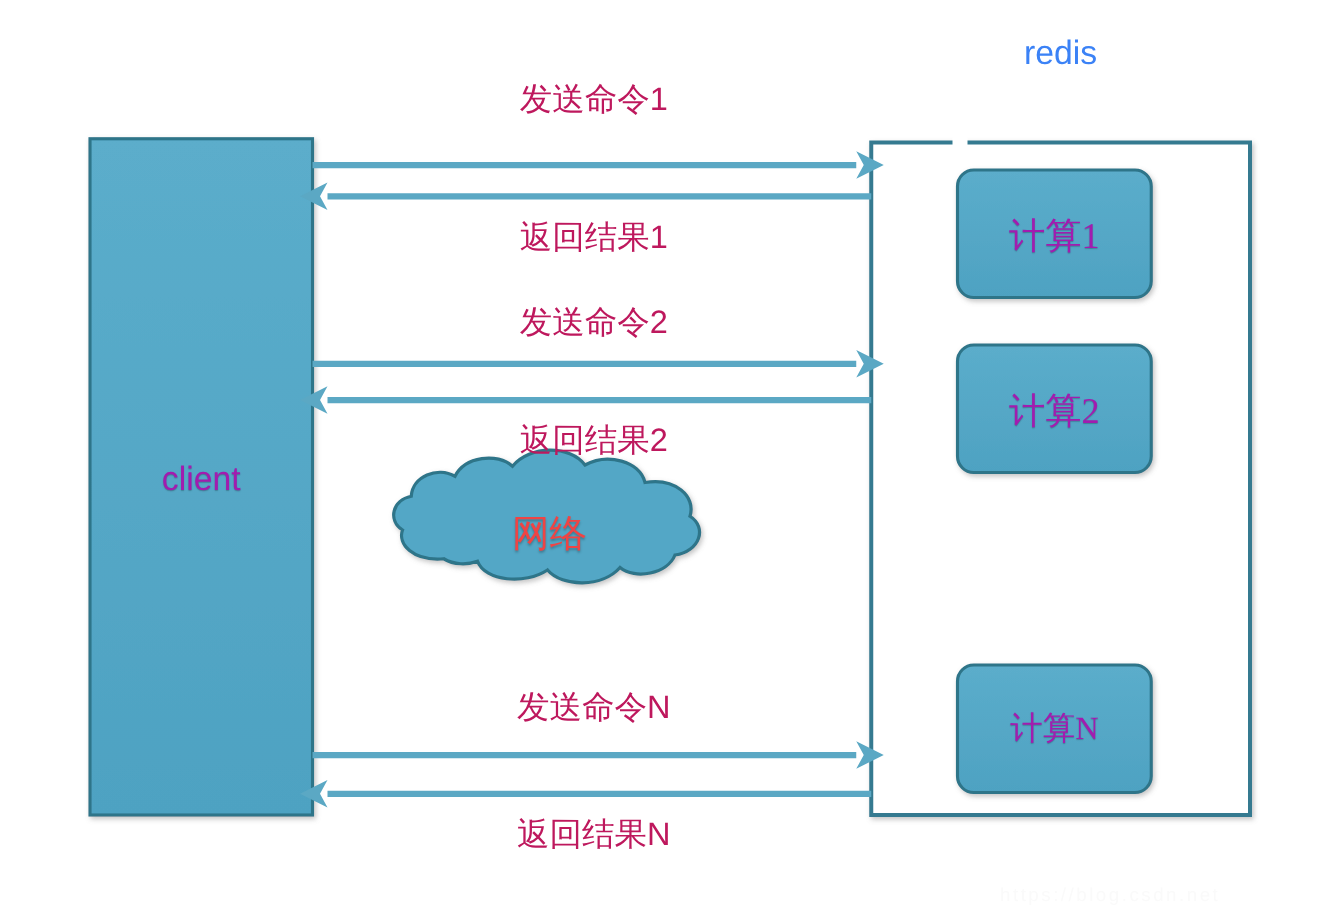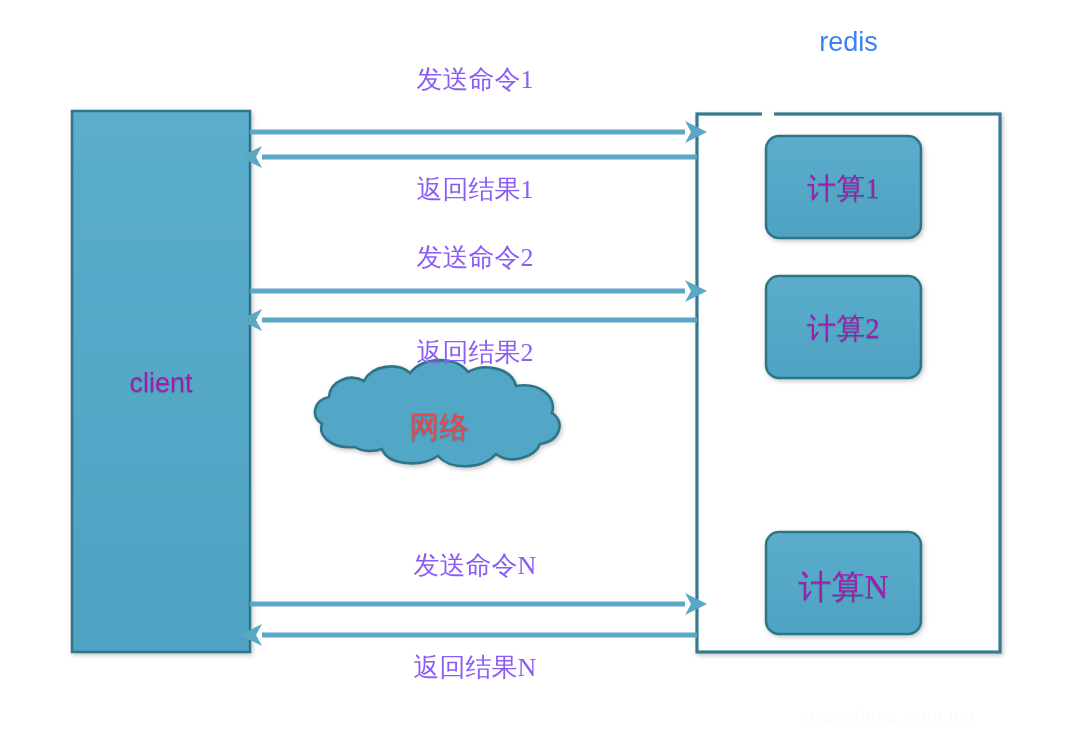--- a/index.html
+++ b/index.html
@@ -28,23 +28,23 @@
     position: absolute;
     color: #a21caf;
     font-size: 27px;
     font-family: "Liberation Sans", "DejaVu Sans", sans-serif;
     text-shadow: 0 1px 1px rgba(0,0,0,0.25);
     white-space: nowrap;
     pointer-events: none;
   }
   .edge-label {
     position: absolute;
-    color: #8b5cf6;
+    color: #be185d;
     font-size: 26px;
-    font-family: Liberation Serif, serif;
+    font-family: Liberation Sans, sans-serif;
     white-space: nowrap;
     text-align: center;
     pointer-events: none;
   }
   .title-label {
     position: absolute;
     color: #3b82f6;
     font-size: 27px;
     font-family: "Liberation Sans", "DejaVu Sans", sans-serif;
     white-space: nowrap;
@@ -151,21 +151,21 @@
   </svg>
 
   <div class="title-label" style="left:697px; top:27px; width:303px; text-align:center;">redis</div>
 
   <div class="node-label" style="left:72px; top:368px; width:178px; text-align:center;">client</div>
 
   <div class="node-label" style="left:766px; top:169px; width:155px; text-align:center; font-family:'Liberation Serif','DejaVu Serif',serif; font-size:29px;">计算1</div>
 
   <div class="node-label" style="left:766px; top:309px; width:155px; text-align:center; font-family:'Liberation Serif','DejaVu Serif',serif; font-size:29px;">计算2</div>
 
-  <div class="node-label" style="left:766px; top:565px; width:155px; text-align:center; font-family:'Liberation Serif','DejaVu Serif',serif; font-size:33px;">计算N</div>
+  <div class="node-label" style="left:766px; top:565px; width:155px; text-align:center; font-family:'Liberation Serif','DejaVu Serif',serif; font-size:26px;">计算N</div>
 
   <div class="cloud-label" style="left:322px; top:407px; width:235px; text-align:center;">网络</div>
 
   <div class="edge-label" style="left:250px; top:62px; width:450px;">发送命令1</div>
 
   <div class="edge-label" style="left:250px; top:172px; width:450px;">返回结果1</div>
 
   <div class="edge-label" style="left:250px; top:240px; width:450px;">发送命令2</div>
 
   <div class="edge-label" style="left:250px; top:335px; width:450px;">返回结果2</div>

